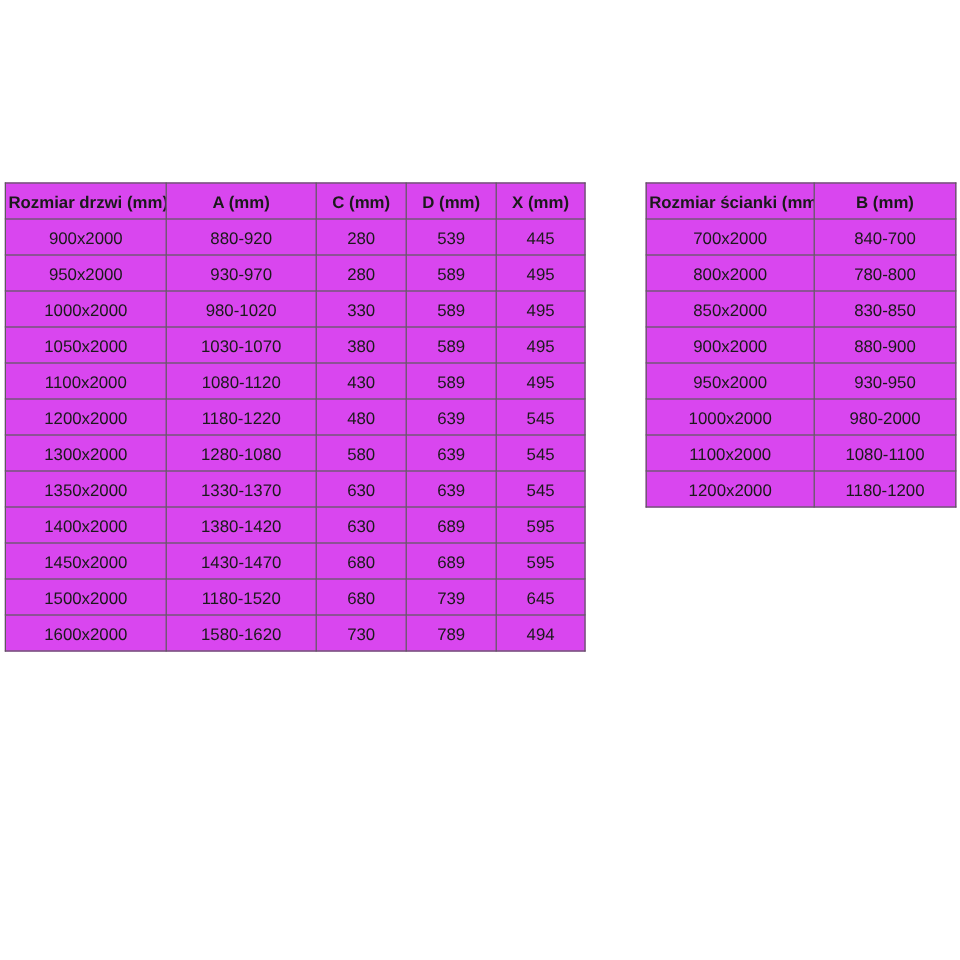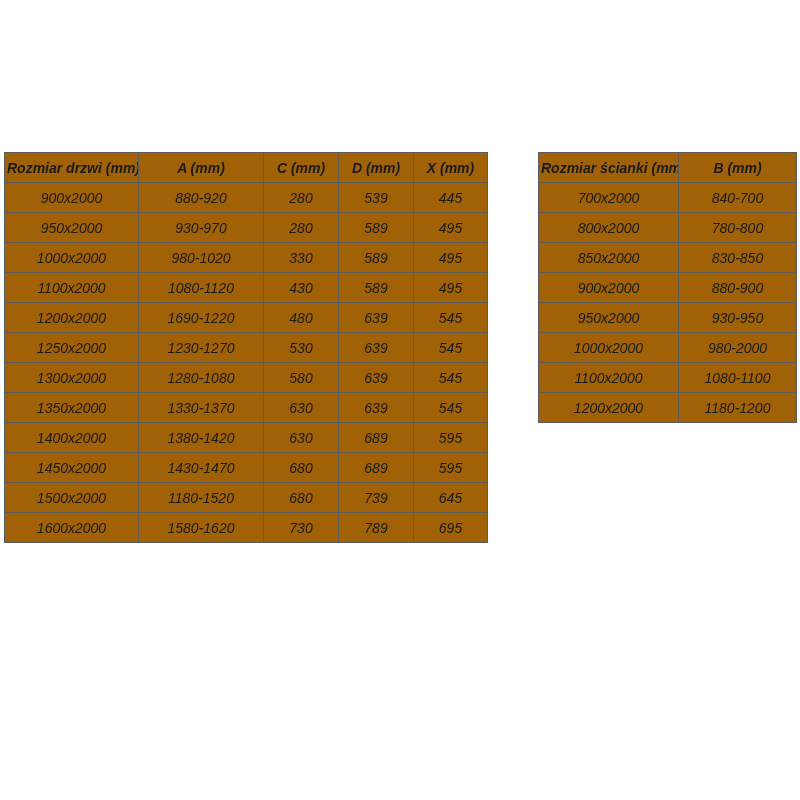--- a/index.html
+++ b/index.html
@@ -14,22 +14,21 @@
   .canvas {
     position: relative;
     width: 800px;
     height: 800px;
     background: #ffffff;
   }
   table.spec-table {
     position: absolute;
     border-collapse: collapse;
     table-layout: fixed;
-    background: #a16207;
-    font-style: italic;
+    background: #d946ef;
   }
   table.spec-table th,
   table.spec-table td {
     border: 1px solid #5b5b5b;
     text-align: center;
     vertical-align: middle;
     height: 30px;
     font-size: 14px;
     line-height: 1;
     color: #1a1a1a;
@@ -89,37 +88,37 @@
           <td>495</td>
         </tr>
         <tr>
           <td>1000x2000</td>
           <td>980-1020</td>
           <td>330</td>
           <td>589</td>
           <td>495</td>
         </tr>
         <tr>
+          <td>1050x2000</td>
+          <td>1030-1070</td>
+          <td>380</td>
+          <td>589</td>
+          <td>495</td>
+        </tr>
+        <tr>
           <td>1100x2000</td>
           <td>1080-1120</td>
           <td>430</td>
           <td>589</td>
           <td>495</td>
         </tr>
         <tr>
           <td>1200x2000</td>
-          <td>1690-1220</td>
+          <td>1180-1220</td>
           <td>480</td>
-          <td>639</td>
-          <td>545</td>
-        </tr>
-        <tr>
-          <td>1250x2000</td>
-          <td>1230-1270</td>
-          <td>530</td>
           <td>639</td>
           <td>545</td>
         </tr>
         <tr>
           <td>1300x2000</td>
           <td>1280-1080</td>
           <td>580</td>
           <td>639</td>
           <td>545</td>
         </tr>
@@ -149,21 +148,21 @@
           <td>1180-1520</td>
           <td>680</td>
           <td>739</td>
           <td>645</td>
         </tr>
         <tr>
           <td>1600x2000</td>
           <td>1580-1620</td>
           <td>730</td>
           <td>789</td>
-          <td>695</td>
+          <td>494</td>
         </tr>
       </tbody>
   </table>
 
   <table class="spec-table" id="wall-table">
     <colgroup>
       <col style="width:140px">
       <col style="width:118px">
     </colgroup>
     <thead>

